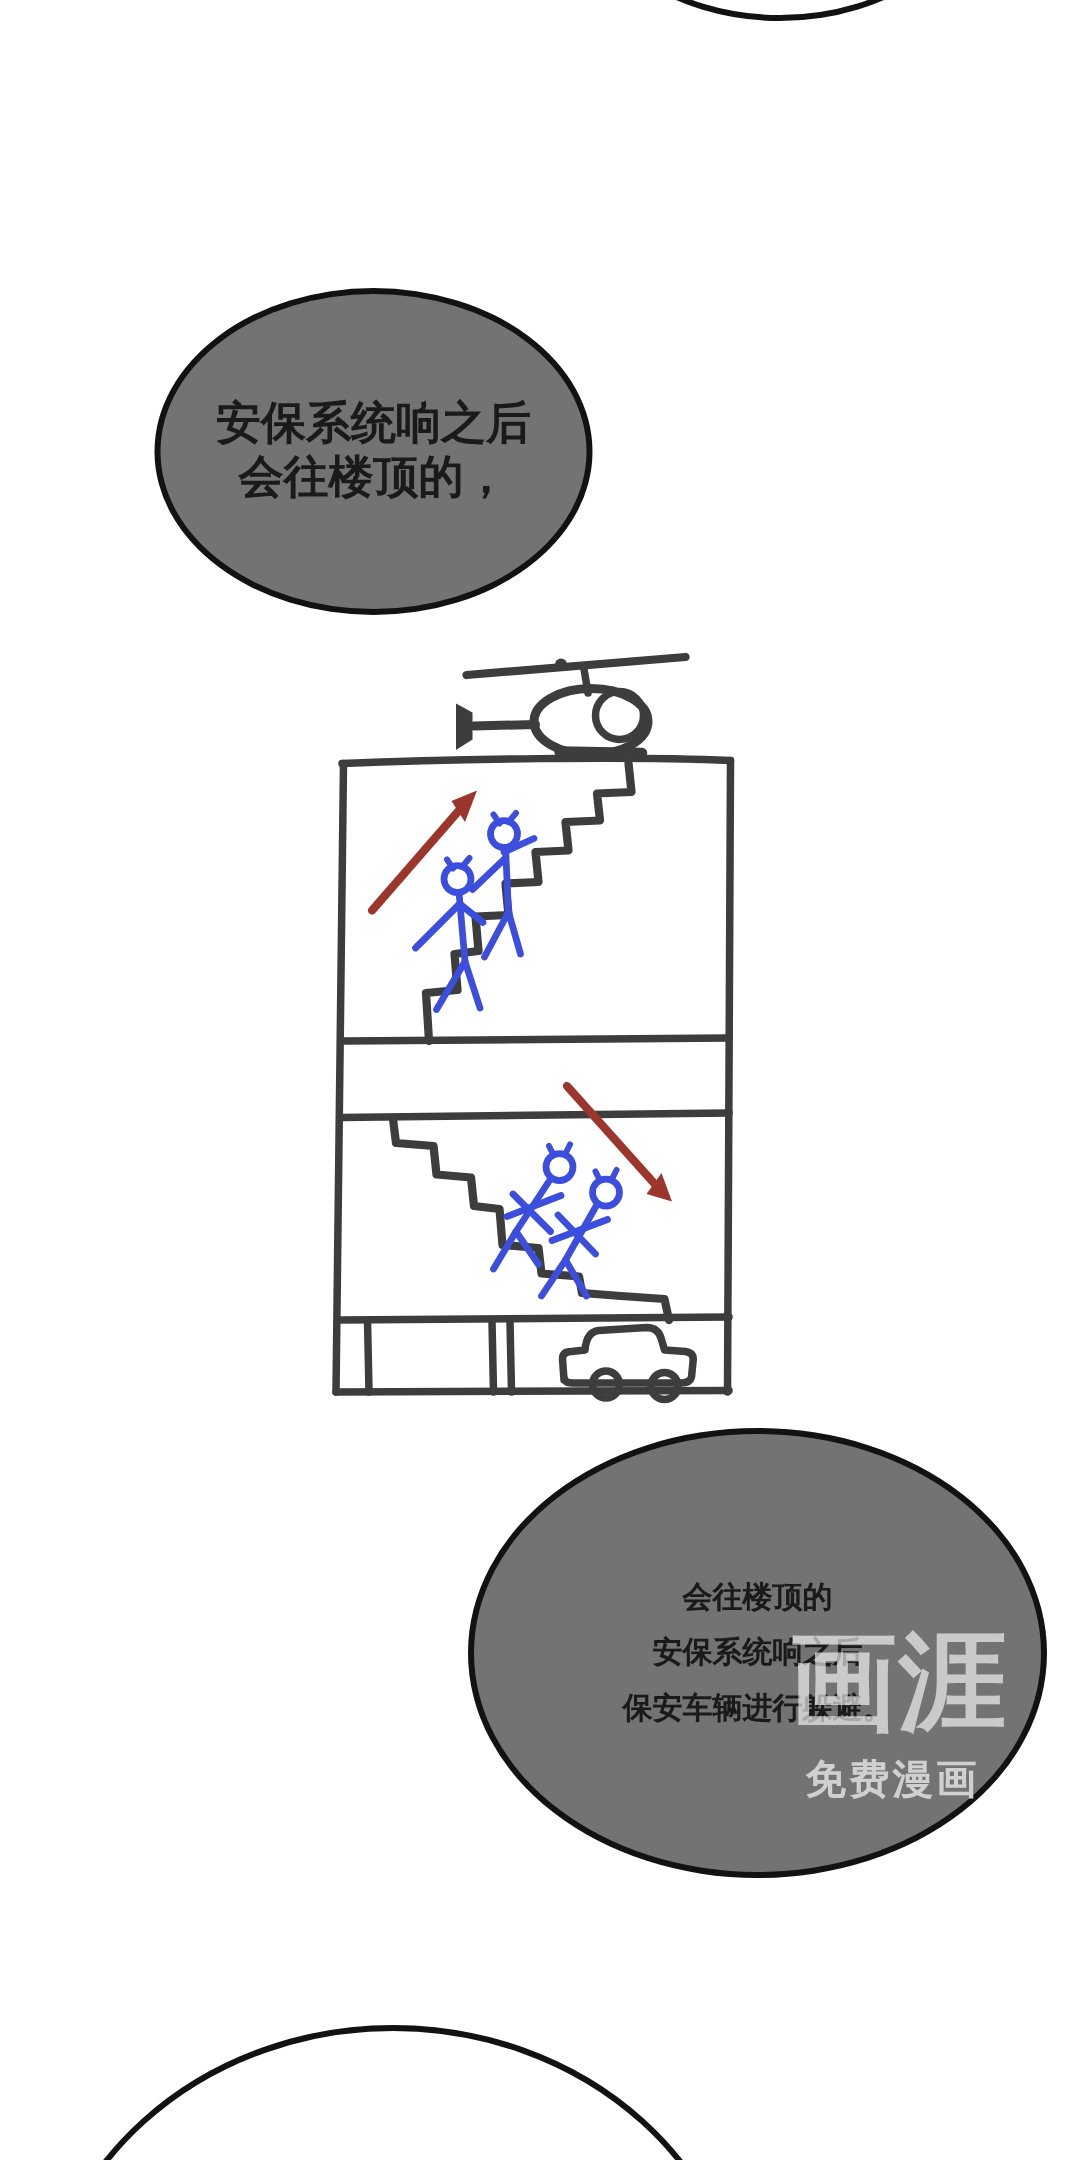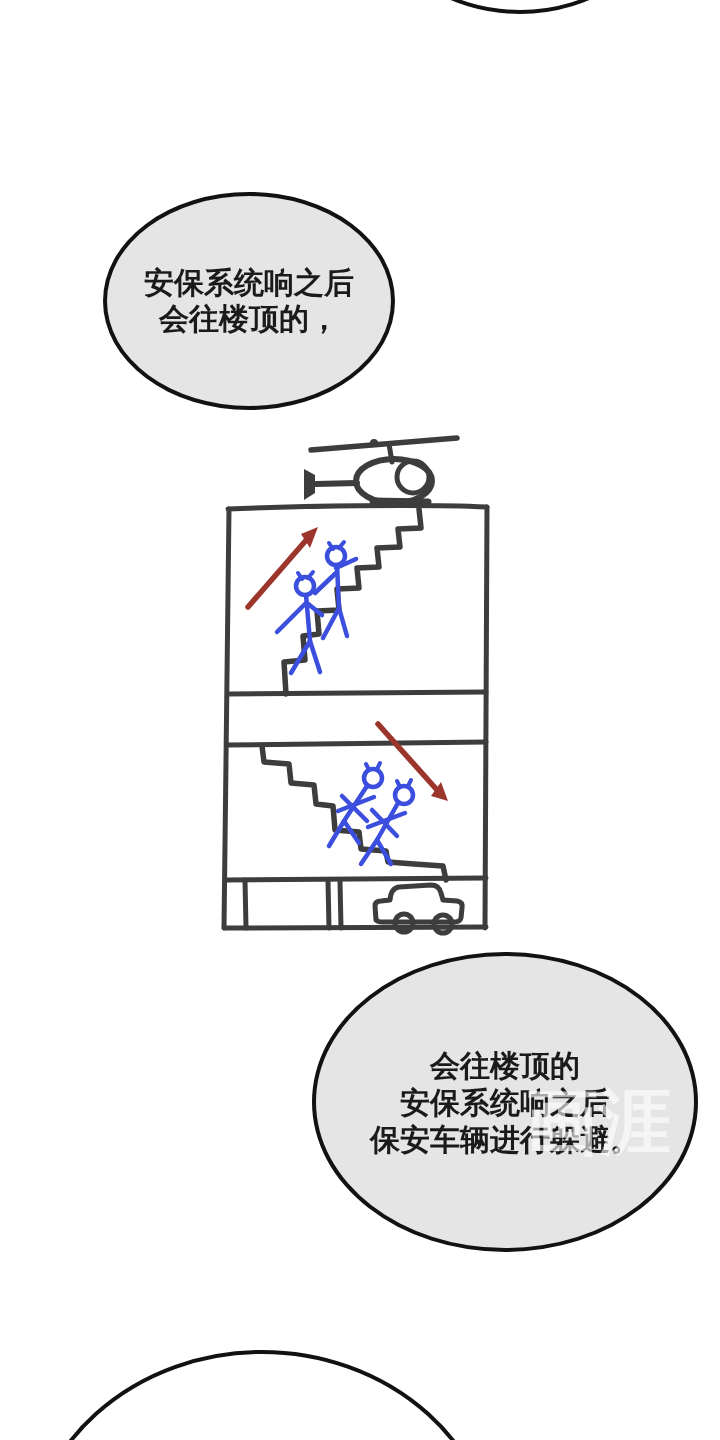--- a/index.html
+++ b/index.html
@@ -13,25 +13,25 @@
   .s-ink { stroke:var(--ink,#3d3d3d); fill:none; }
   .f-ink { fill:var(--ink,#3d3d3d); stroke:none; }
   .s-blue { stroke:var(--figure-blue,#3b4edd); fill:none; }
   .s-red { stroke:var(--arrow-red,#9c352c); fill:none; }
   .f-red { fill:var(--arrow-red,#9c352c); stroke:none; }
   .s-bubble { stroke:var(--bubble-outline,#121212); fill:#ffffff; }
 
   .bubble {
     position:absolute; z-index:2; box-sizing:border-box;
     border:4px solid var(--bubble-outline,#121212); border-radius:50%;
-    background:#e5e5e5; display:flex; align-items:center; justify-content:center;
+    background:#737373; display:flex; align-items:center; justify-content:center;
     text-align:center; font-weight:bold; color:#1a1a1a;
   }
   .bubble-top  { left:103px; top:192px; width:292px; height:218px; font-size:30px; line-height:36px; }
-  .bubble-main { left:312px; top:952px; width:386px; height:300px; font-size:30px; line-height:37px; }
+  .bubble-main { left:312px; top:952px; width:386px; height:300px; font-size:20px; line-height:37px; }
 
   .watermark-logo {
     position:absolute; left:526px; top:1086px; z-index:5;
     font-size:72px; font-weight:bold; line-height:1;
     color:rgba(255,255,255,0.62); letter-spacing:1px; pointer-events:none;
   }
   .watermark-caption {
     position:absolute; left:537px; top:1168px; z-index:5;
     font-size:27px; font-weight:600; letter-spacing:2px;
     color:var(--watermark-text,#d0d0d0); pointer-events:none;
@@ -140,14 +140,15 @@
 
   <div class="bubble bubble-main">
     <div>
       <div>会往楼顶的</div>
       <div>安保系统响之后</div>
       <div>保安车辆进行躲避。</div>
     </div>
   </div>
 
   <div class="watermark-logo">画涯</div>
+  <div class="watermark-caption">免费漫画</div>
 
 </div>
 
 </body></html>

